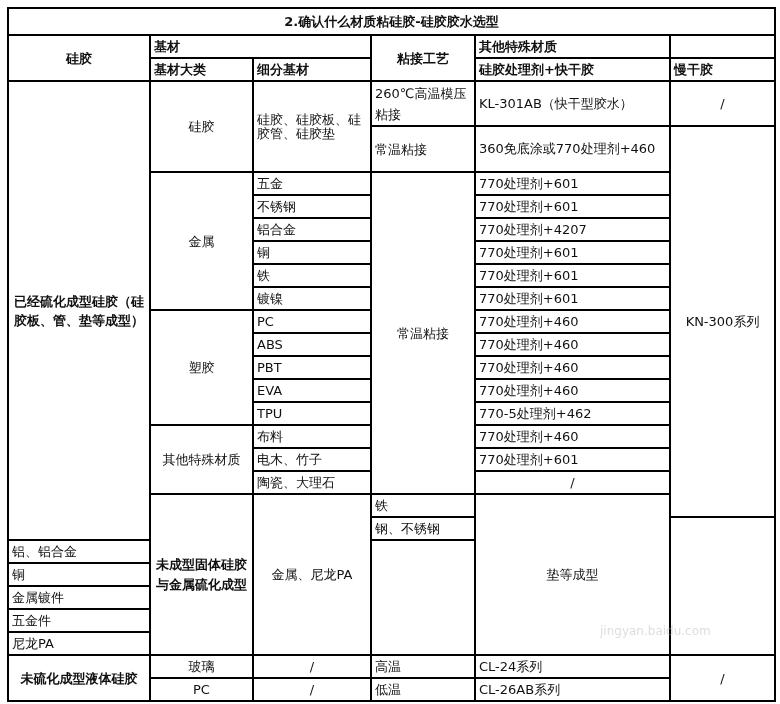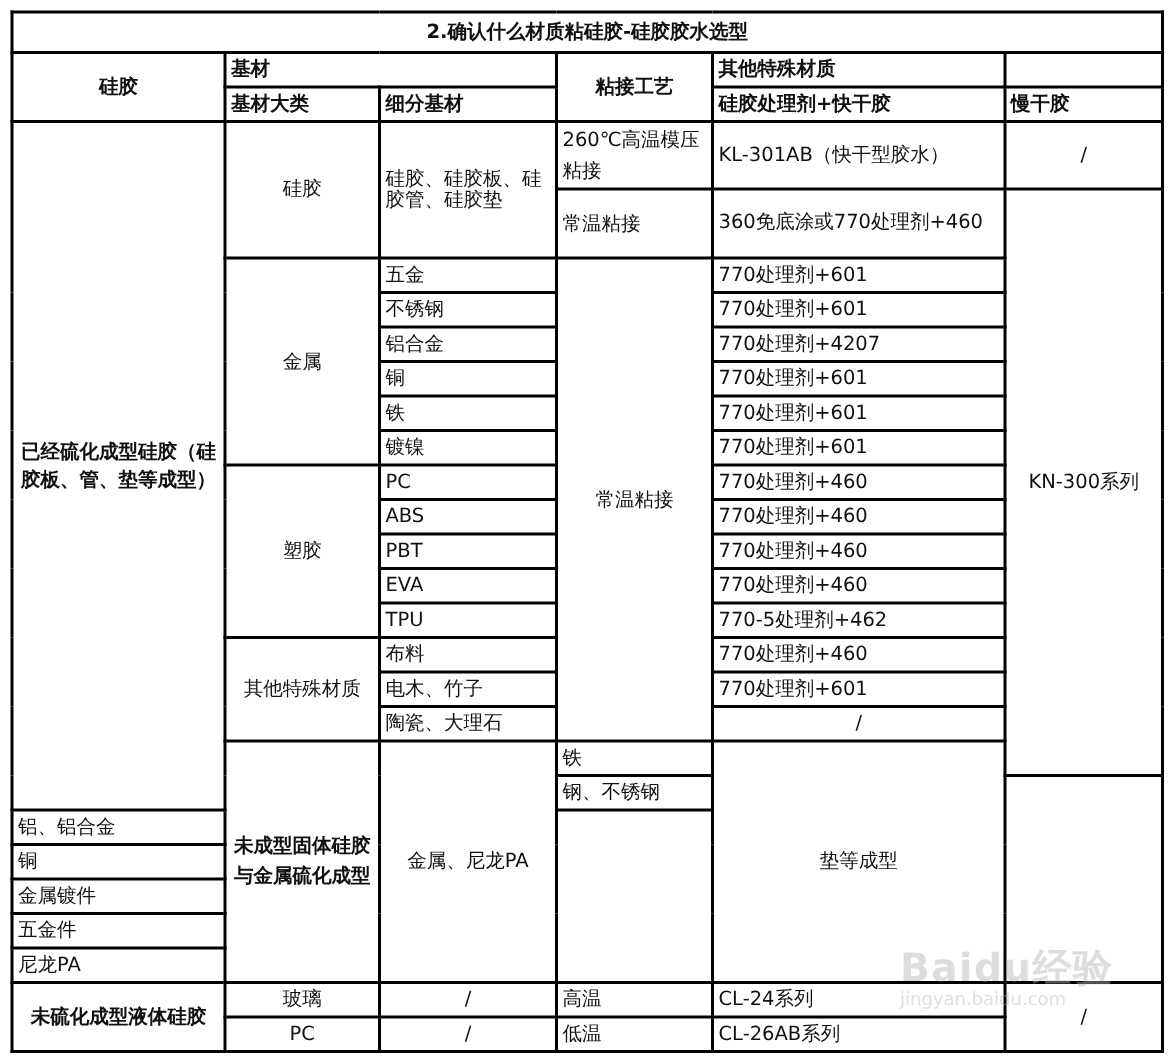--- a/index.html
+++ b/index.html
@@ -165,15 +165,14 @@
     <tr class="h21">
       <td class="c">PC</td>
       <td class="c">/</td>
       <td class="l">低温</td>
       <td class="l">CL-26AB系列</td>
     </tr>
   </tbody>
 </table>
 
 <div class="watermark">
-  <span>Baidu经验</span>
   <span class="sub">jingyan.baidu.com</span>
 </div>
 
 </body></html>

